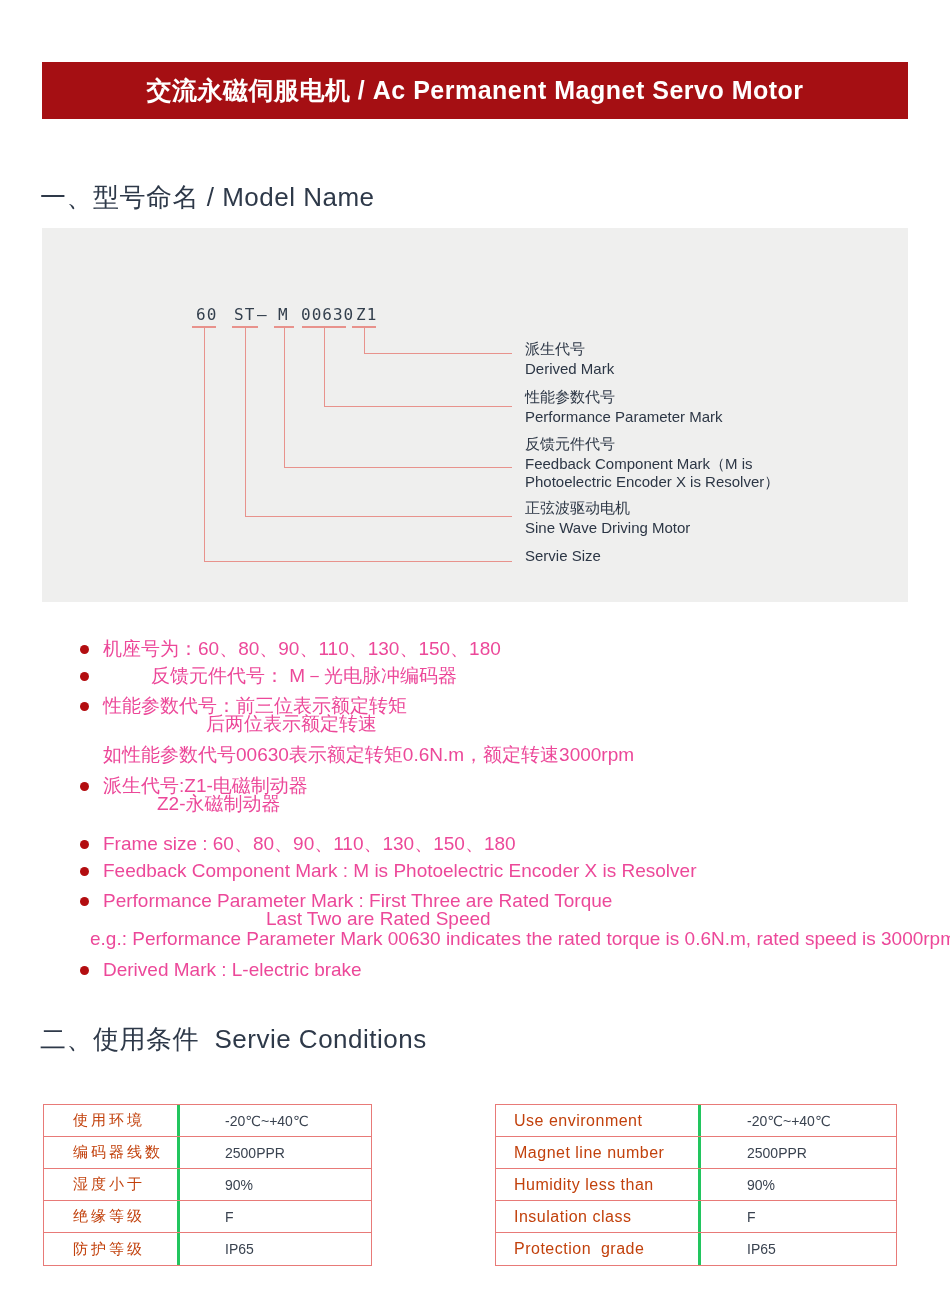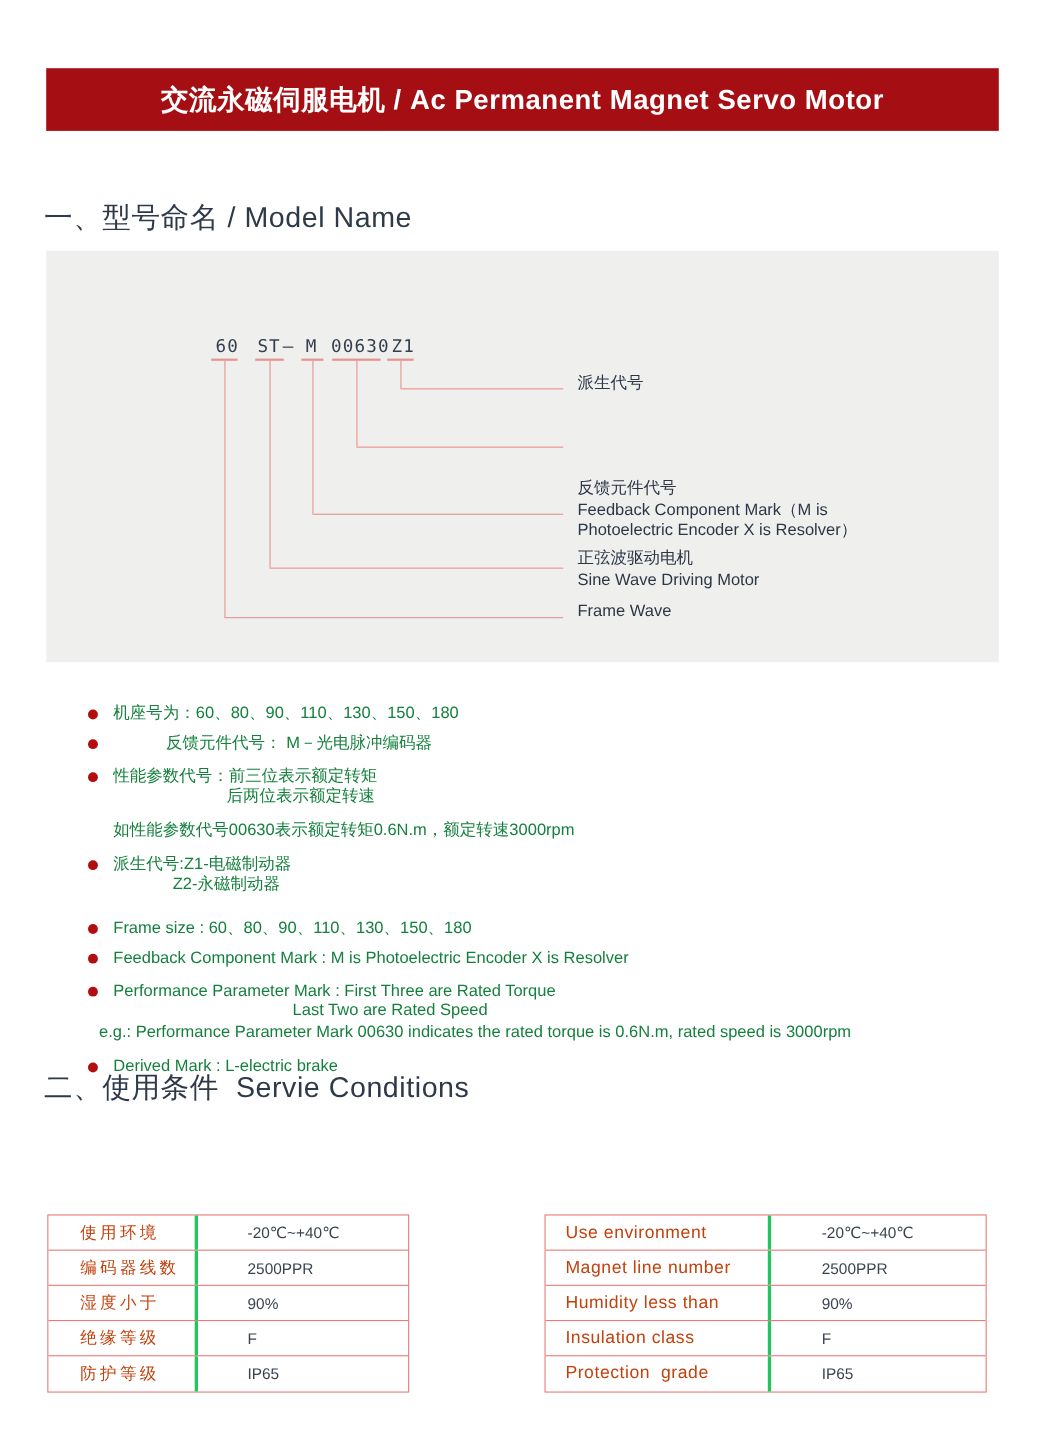--- a/index.html
+++ b/index.html
@@ -21,21 +21,21 @@
     top:305px;font-family:"DejaVu Sans Mono","Liberation Mono",monospace;
     font-size:16px;color:#333f4d;letter-spacing:1px;
   }
   .uline{height:2px;background:#e8928c;top:326px;}
   .cline{background:#e8928c;}
   .vline{width:1px;}
   .hline{height:1px;}
   .callout{left:525px;width:330px;font-size:15px;line-height:18.5px;color:#2c3645;}
   .callout .en{margin-top:1px;}
   .dot{width:9px;height:9px;border-radius:50%;background:#b30d10;left:80px;}
-  .btext{font-size:15px;line-height:18px;color:#15803d;text-align:center;}
+  .btext{font-size:19px;line-height:18px;color:#ec4899;text-align:center;}
   .tbl{border:1px solid #e87a78;background:#ffffff;}
   .trow{display:flex;height:32px;box-sizing:border-box;border-bottom:1px solid #e87a78;}
   .trow:last-child{border-bottom:none;}
   .tcell{display:flex;align-items:center;box-sizing:border-box;white-space:pre;}
   .tlabel{border-right:3px solid #22c55e;color:#c2410c;}
   .tvalue{color:#3a4350;font-size:14px;}
   .tbl-zh .tlabel{width:136px;padding-left:29px;font-size:15px;letter-spacing:3px;}
   .tbl-zh .tvalue{width:190px;padding-left:45px;}
   .tbl-en .tlabel{width:205px;padding-left:18px;font-size:16px;letter-spacing:.5px;}
   .tbl-en .tvalue{width:194px;padding-left:46px;}
@@ -73,31 +73,36 @@
   <div class="abs cline vline" style="left:204px;top:328px;height:233px;"></div>
 
   <div class="abs cline hline" style="left:364px;top:353px;width:148px;"></div>
   <div class="abs cline hline" style="left:324px;top:406px;width:188px;"></div>
   <div class="abs cline hline" style="left:284px;top:467px;width:228px;"></div>
   <div class="abs cline hline" style="left:245px;top:516px;width:267px;"></div>
   <div class="abs cline hline" style="left:204px;top:561px;width:308px;"></div>
 
   <div class="abs callout" style="top:340px;">
     <div class="zh">派生代号</div>
+    <div class="en">Derived Mark</div>
+  </div>
+  <div class="abs callout" style="top:388px;">
+    <div class="zh">性能参数代号</div>
+    <div class="en">Performance Parameter Mark</div>
   </div>
   <div class="abs callout" style="top:435px;width:316px;">
     <div class="zh">反馈元件代号</div>
     <div class="en">Feedback Component Mark（M is Photoelectric Encoder X is Resolver）</div>
   </div>
   <div class="abs callout" style="top:499px;">
     <div class="zh">正弦波驱动电机</div>
     <div class="en">Sine Wave Driving Motor</div>
   </div>
   <div class="abs callout" style="top:546px;">
-    <div class="en">Frame Wave</div>
+    <div class="en">Servie Size</div>
   </div>
 
   <div class="abs dot" style="top:645px;"></div>
   <div class="abs btext pre" style="left:103px;top:640px;">机座号为：60、80、90、110、130、150、180</div>
 
   <div class="abs dot" style="top:672px;"></div>
   <div class="abs btext pre" style="left:103px;top:667px;margin-left:48px;">反馈元件代号： M－光电脉冲编码器</div>
 
   <div class="abs dot" style="top:702px;"></div>
   <div class="abs btext pre" style="left:103px;top:697px;">性能参数代号：前三位表示额定转矩</div>
@@ -116,21 +121,21 @@
   <div class="abs btext pre" style="left:103px;top:862px;">Feedback Component Mark : M is Photoelectric Encoder X is Resolver</div>
 
   <div class="abs dot" style="top:897px;"></div>
   <div class="abs btext pre" style="left:103px;top:892px;">Performance Parameter Mark : First Three are Rated Torque</div>
   <div class="abs btext pre" style="left:266px;top:910px;">Last Two are Rated Speed</div>
   <div class="abs btext pre" style="left:90px;top:930px;">e.g.: Performance Parameter Mark 00630 indicates the rated torque is 0.6N.m, rated speed is 3000rpm</div>
 
   <div class="abs dot" style="top:966px;"></div>
   <div class="abs btext pre" style="left:103px;top:961px;">Derived Mark : L-electric brake</div>
 
-  <div class="abs sec-heading pre" style="left:40px;top:971px;text-align:right;">二、使用条件  Servie Conditions</div>
+  <div class="abs sec-heading pre" style="left:40px;top:1022px;text-align:right;">二、使用条件  Servie Conditions</div>
 
   <div class="abs tbl tbl-zh" style="left:43px;top:1104px;width:327px;">
     <div class="trow">
       <div class="tcell tlabel">使用环境</div>
       <div class="tcell tvalue">-20℃~+40℃</div>
     </div>
     <div class="trow">
       <div class="tcell tlabel">编码器线数</div>
       <div class="tcell tvalue">2500PPR</div>
     </div>

